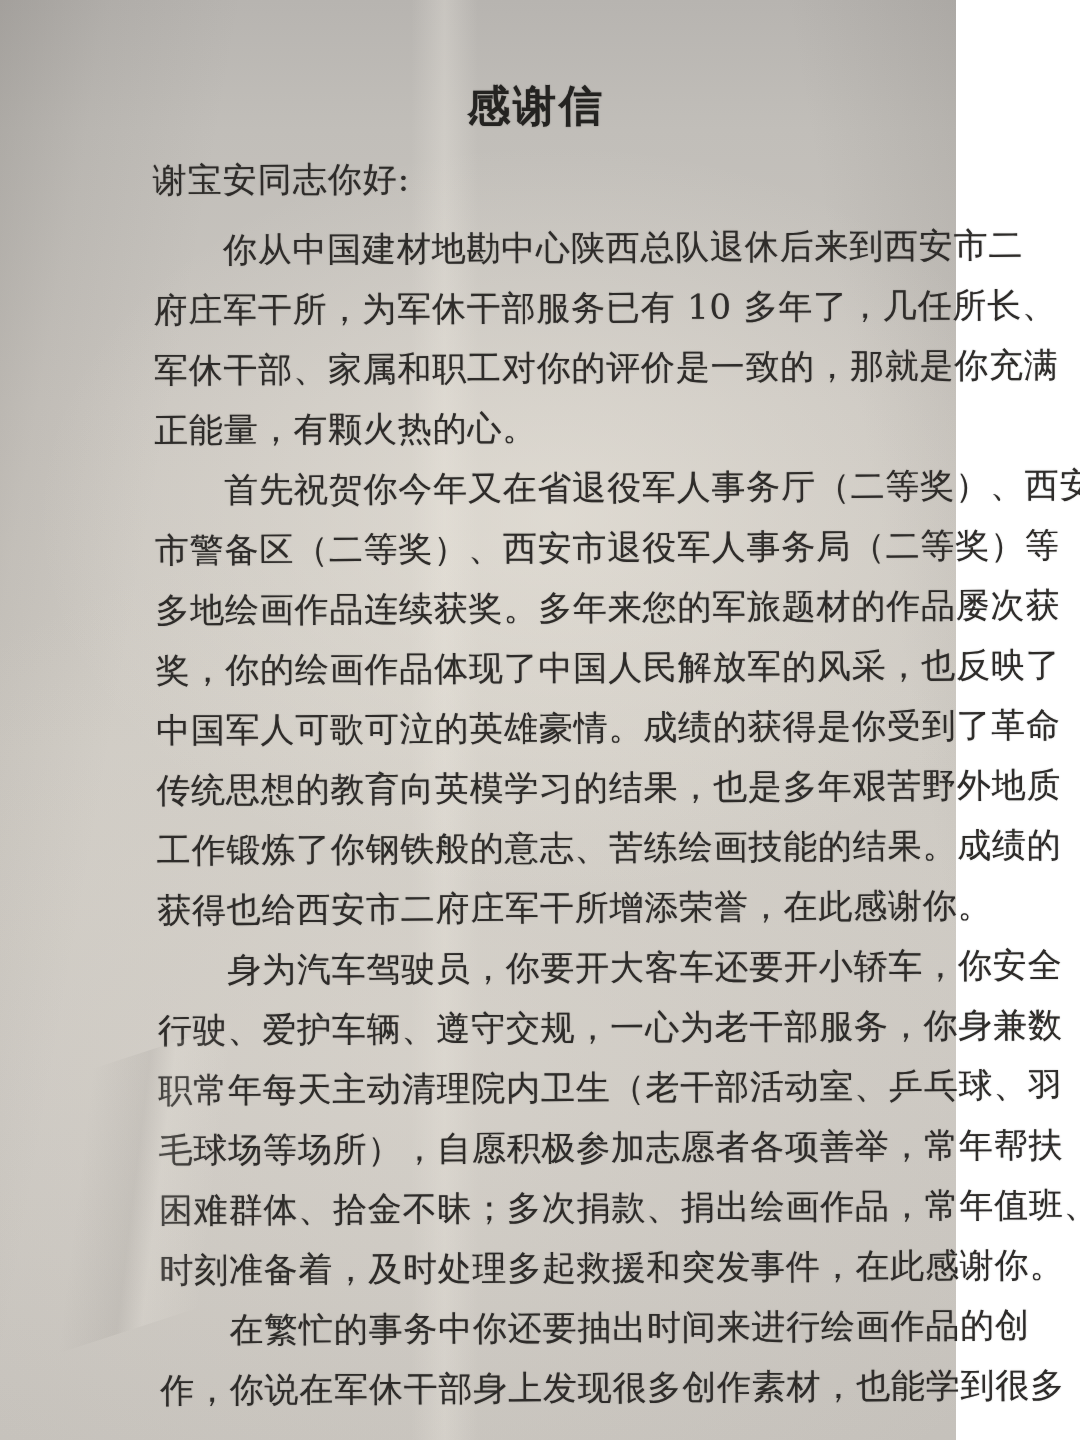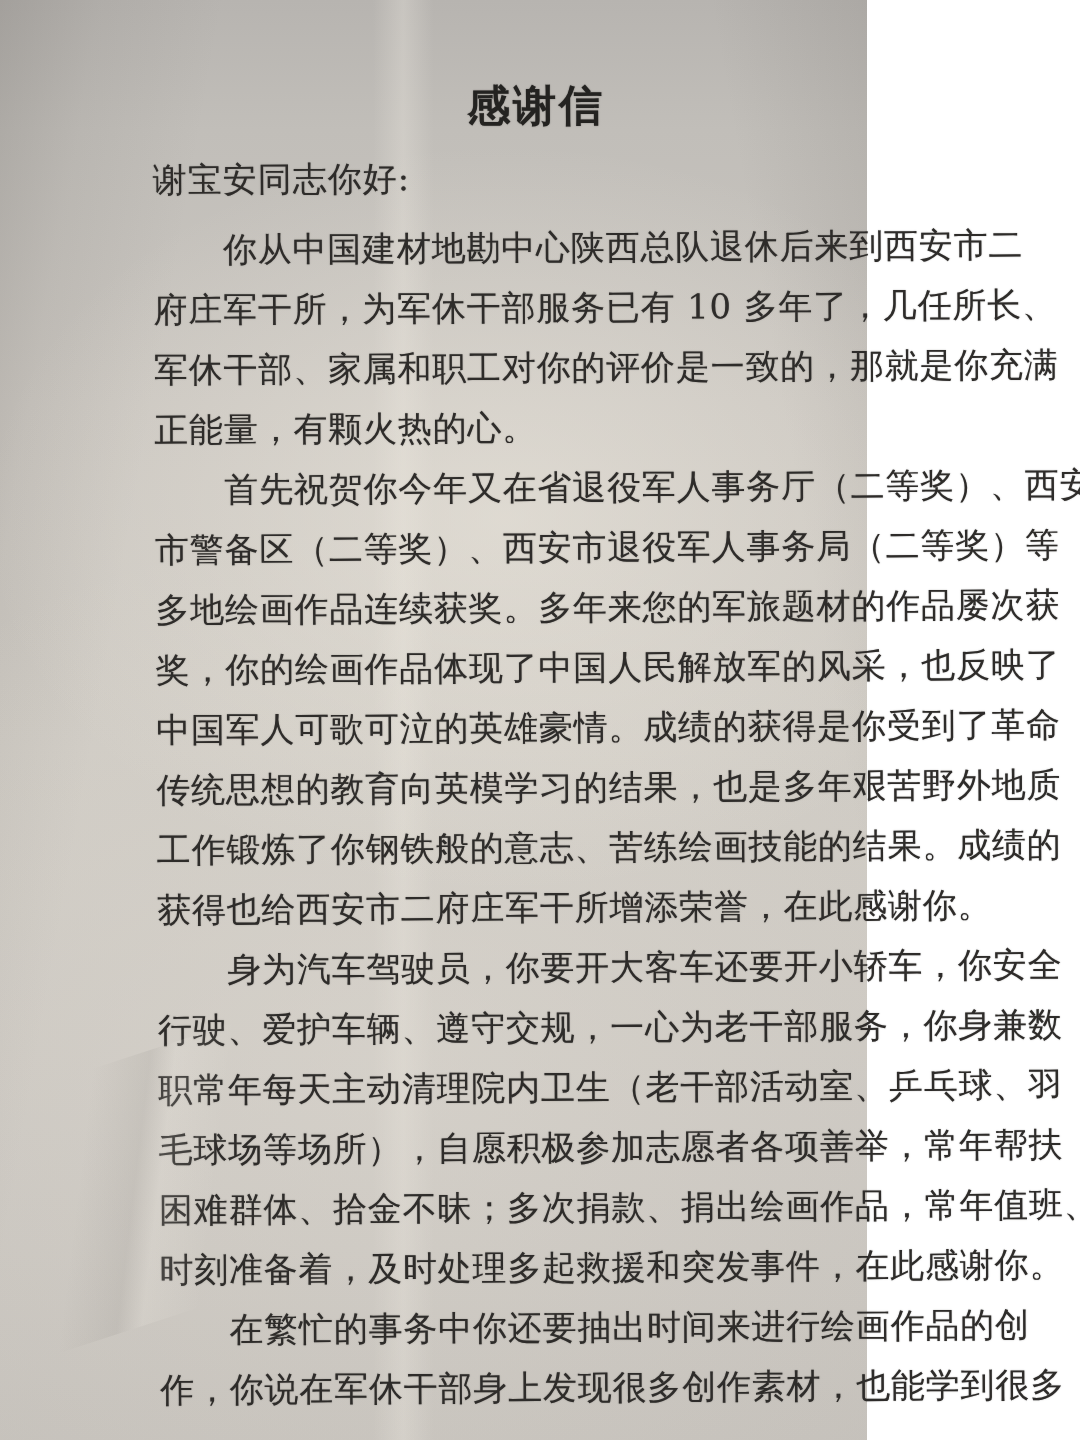--- a/index.html
+++ b/index.html
@@ -8,21 +8,21 @@
     width: 1080px;
     height: 1440px;
     overflow: hidden;
     font-family: "DejaVu Serif", "Liberation Serif", serif;
   }
 
   
   .photo {
     position: absolute;
     inset: 0;
-    width: 867px;
+    width: 956px;
     height: 1440px;
     background-color: #c8c5bf;
     background-image:
       
       radial-gradient(ellipse 720px 520px at 58% 36%, rgba(238,233,223,0.55), rgba(238,233,223,0) 72%),
       
       radial-gradient(ellipse 900px 700px at 45% 74%, rgba(228,223,214,0.38), rgba(228,223,214,0) 78%),
       
       linear-gradient(90deg, rgba(240,236,228,0) 43%, rgba(240,236,228,0.30) 46.5%, rgba(240,236,228,0) 50%),
       

